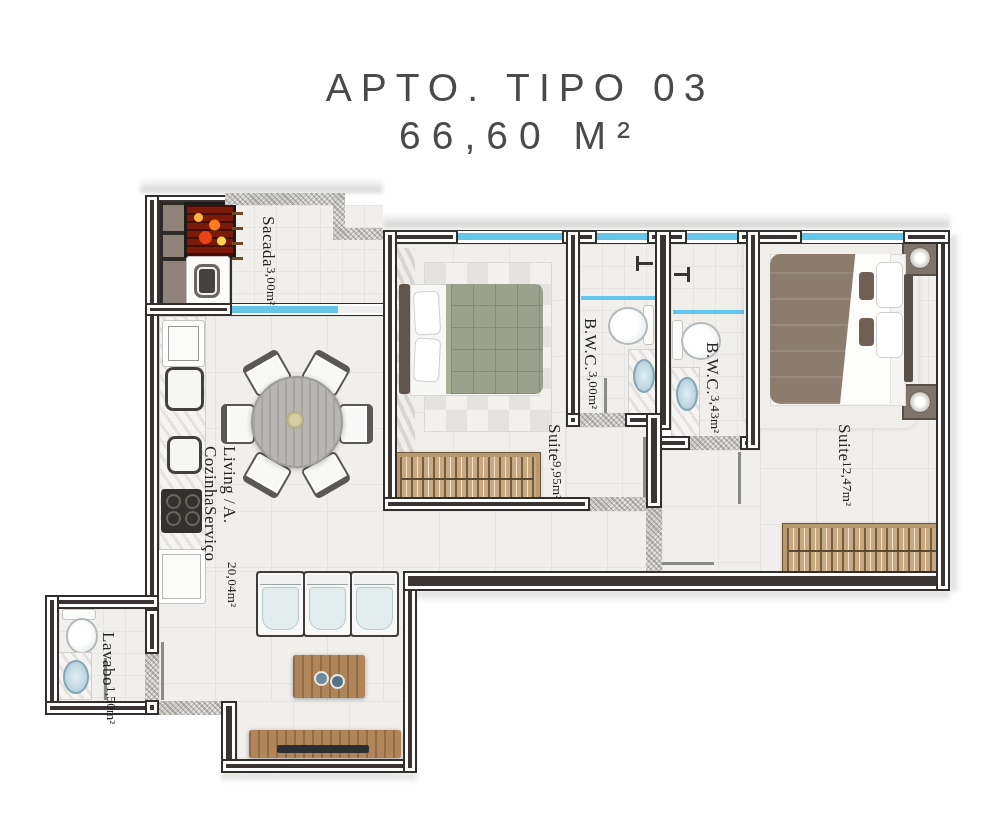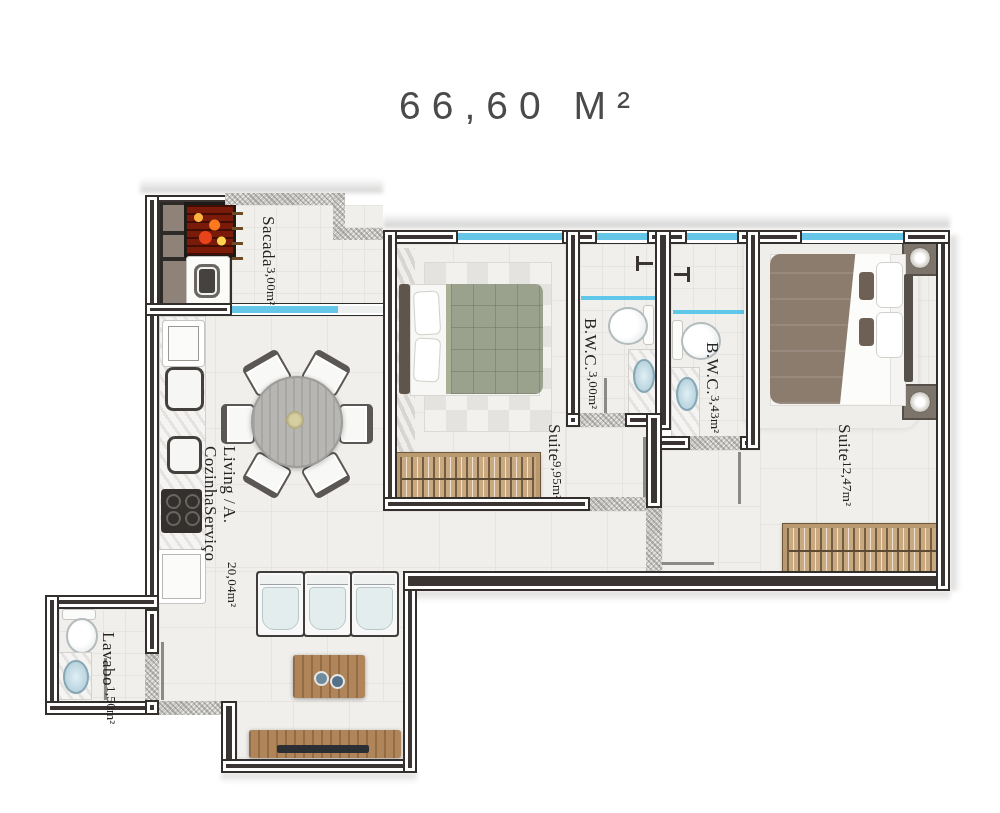--- a/index.html
+++ b/index.html
@@ -3,21 +3,21 @@
 <meta charset="utf-8">
 <style>
   html,body{margin:0;padding:0;background:#ffffff;}
   .stage{position:relative;width:1000px;height:813px;background:#ffffff;overflow:hidden;
          font-family:"Liberation Serif", serif;}
   .abs{position:absolute;}
   
   .title{left:45px;top:66px;width:950px;text-align:center;color:#4a4a4a;
          font-family:"Liberation Sans", sans-serif;text-transform:uppercase;}
   .title .t1{font-size:39px;letter-spacing:9px;}
-  .title .t2{font-size:39px;letter-spacing:11px;margin-top:18px;}
+  .title .t2{font-size:39px;letter-spacing:11px;margin-top:4px;}
   
   .floor{background:#f1efec;
      background-image:linear-gradient(#e6e4e0 1px,transparent 1px),
                       linear-gradient(90deg,#e6e4e0 1px,transparent 1px);
      background-size:56px 56px;}
   .tile22{background-image:linear-gradient(#e6e4e0 1px,transparent 1px),
                       linear-gradient(90deg,#e6e4e0 1px,transparent 1px);
      background-size:22px 22px;}
   
   .wall{background:#3a3532;
@@ -59,20 +59,21 @@
   .lamp{position:absolute;left:50%;top:50%;width:20px;height:20px;transform:translate(-50%,-50%);
         border-radius:50%;background:radial-gradient(#ffffff 0 30%, #d8d5d0 60%, #9d968e 100%);
         border:1px solid #6e675f;}
 </style>
 </head>
 <body>
 
 <div class="stage">
 
   <div class="abs title">
+    <div class="t1">Apto. Tipo 03</div>
     <div class="t2">66,60 m²</div>
   </div>
 
   <div class="abs smudge" style="left:383px;top:213px;width:567px;height:15px;background:linear-gradient(to bottom,transparent,rgba(110,108,105,.6));"></div>
   <div class="abs smudge" style="left:140px;top:178px;width:243px;height:15px;background:linear-gradient(to bottom,transparent,rgba(110,108,105,.55));"></div>
   <div class="abs smudge" style="left:950px;top:235px;width:11px;height:356px;background:linear-gradient(to right,rgba(110,108,105,.55),transparent);"></div>
   <div class="abs smudge" style="left:403px;top:591px;width:547px;height:11px;background:linear-gradient(to bottom,rgba(110,108,105,.5),transparent);"></div>
   <div class="abs smudge" style="left:221px;top:773px;width:196px;height:10px;background:linear-gradient(to bottom,rgba(110,108,105,.5),transparent);"></div>
 
   <div class="abs floor tile22" style="left:232px;top:205px;width:151px;height:98px;"></div>

